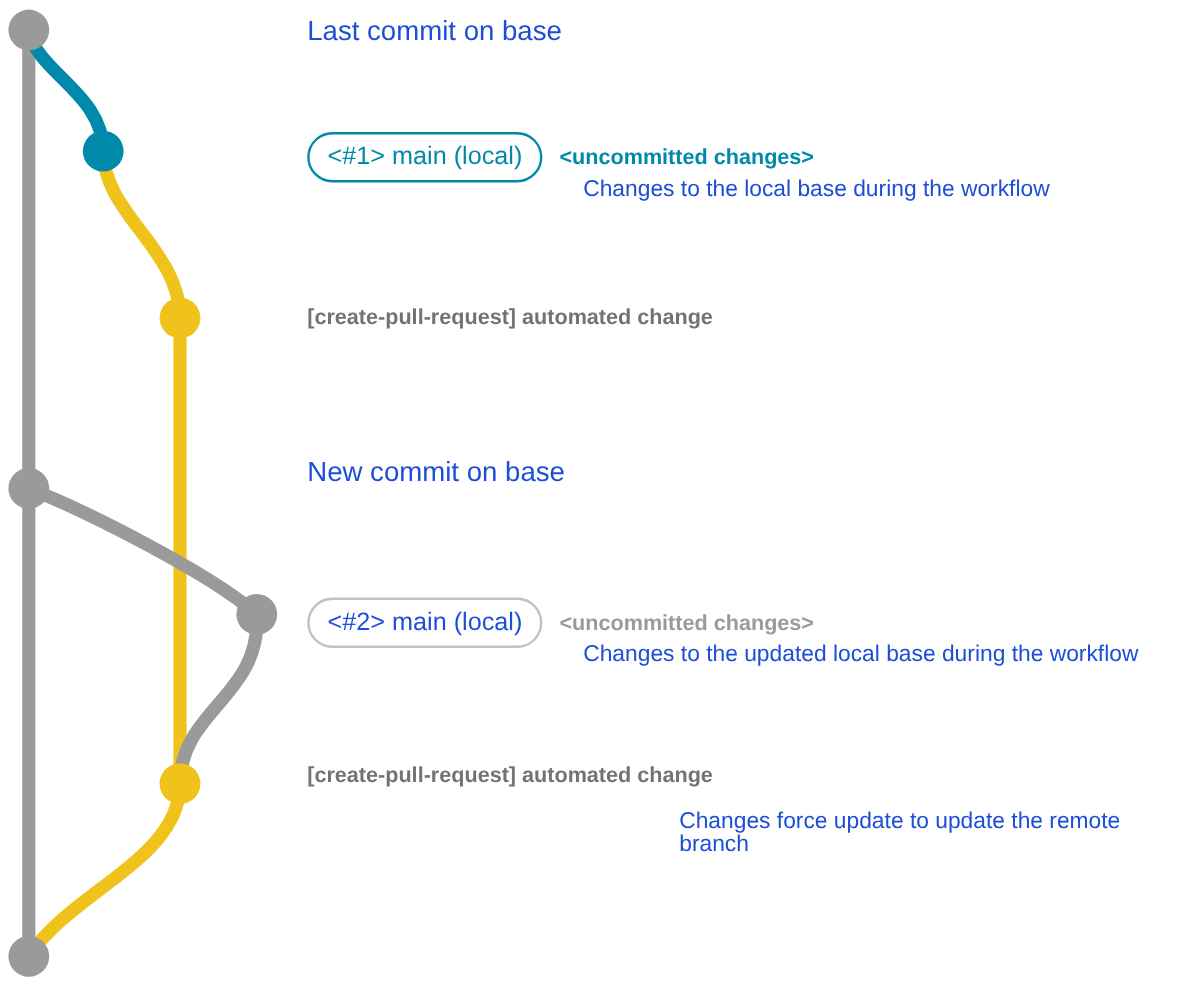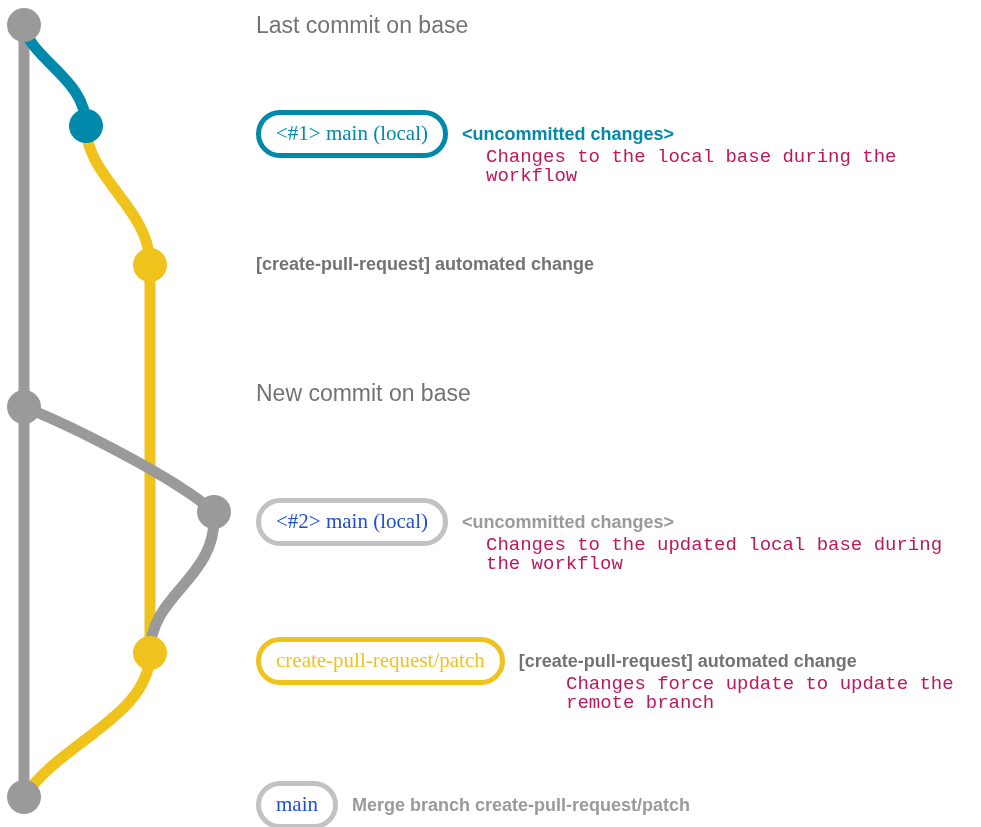--- a/index.html
+++ b/index.html
@@ -28,23 +28,23 @@
   }
   .row {
     position: absolute;
     display: flex;
     align-items: baseline;
     white-space: nowrap;
   }
   .badge {
     display: inline-block;
     border-radius: 999px;
-    border: 5px solid #0ea5e9;
+    border: 2px solid #0ea5e9;
     color: #9a9a9a;
-    font-family: Liberation Serif, serif;
+    font-family: Liberation Sans, sans-serif;
     font-size: 21px;
     line-height: 1;
     padding: 8px 15px 9px 15px;
     background: #ffffff;
     box-sizing: border-box;
   }
   .badge.blue {
     border-color: #0089ab;
     color: #0089ab;
   }
@@ -64,28 +64,28 @@
     font-weight: bold;
   }
   .subject.blue { color: #0089ab; }
   .subject.yellow { color: #737373; }
   .subject.gray { color: #9a9a9a; }
   .headline {
     position: absolute;
     font-family: "Liberation Sans", sans-serif;
     font-size: 23px;
     line-height: 1;
-    color: #737373;
+    color: #1d4ed8;
   }
   .note {
     position: absolute;
-    font-family: Liberation Mono, monospace;
+    font-family: Liberation Sans, sans-serif;
     font-size: 19px;
     line-height: 1;
-    color: #be185d;
+    color: #1d4ed8;
   }
   .badge-slot { margin-right: 14px; }
 </style>
 </head>
 <body>
 
 <div id="stage">
 
   <svg id="graph" viewBox="0 0 260 827" width="260" height="827" aria-hidden="true">
     <g fill="none" stroke-linecap="round" stroke-width="11">
@@ -130,23 +130,18 @@
 
   <div class="headline" style="left:256px; top:382px;">New commit on base</div>
 
   <div class="row" style="left:256px; top:498px;">
     <span class="badge gray badge-slot">&lt;#2&gt; main (local)</span>
     <span class="subject gray">&lt;uncommitted changes&gt;</span>
   </div>
   <div class="note" style="left:486px; top:536px;">Changes to the updated local base during the workflow</div>
 
   <div class="row" style="left:256px; top:637px;">
-    <span class="badge yellow badge-slot">create-pull-request/patch</span>
     <span class="subject yellow">[create-pull-request] automated change</span>
   </div>
   <div class="note" style="left:566px; top:675px;">Changes force update to update the remote branch</div>
 
-  <div class="row" style="left:256px; top:781px;">
-    <span class="badge gray badge-slot">main</span>
-    <span class="subject gray">Merge branch create-pull-request/patch</span>
-  </div>
 
 </div>
 
 </body></html>

